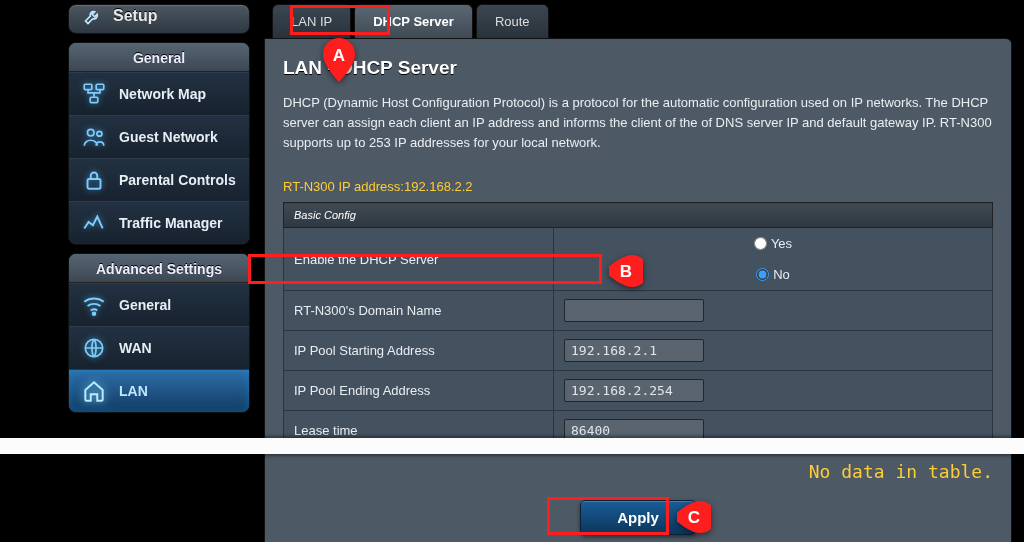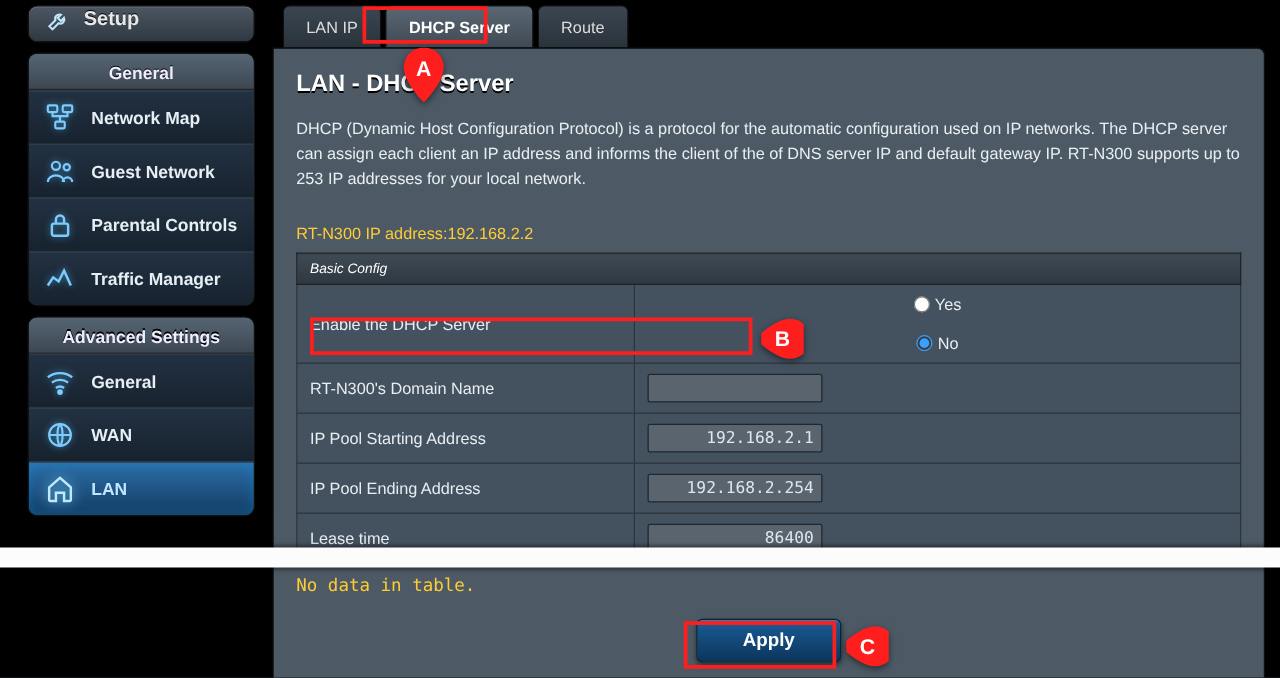--- a/index.html
+++ b/index.html
@@ -1,17 +1,17 @@
 <!DOCTYPE html>
 <html><head>
 <meta charset="utf-8">
 <style>
   * { box-sizing: border-box; margin: 0; padding: 0; }
   html, body { width: 1024px; height: 542px; font-family: Arial, Helvetica, sans-serif; background: #000; color: #fff; overflow: hidden; }
-  .root { display: flex; width: 1024px; height: 422px; position: relative; }
+  .root { display: flex; width: 1024px; height: 422px; position: relative; padding-left: 46px; }
 
   
   .sidebar { width: 212px; flex: 0 0 212px; display: flex; flex-direction: column; padding: 4px 8px 8px 22px; gap: 8px; }
   .panel { background: linear-gradient(#4c5763,#2f3842); border: 1px solid #111; border-radius: 8px; box-shadow: inset 0 1px 0 rgba(255,255,255,0.15), 0 3px 5px rgba(0,0,0,0.6); overflow: hidden; }
   .setup-panel { height: 30px; display:flex; align-items:center; gap:10px; padding:0 14px 6px 14px; font-weight:bold; color:#e8e8e8; text-shadow:0 -1px 0 #000; }
   .setup-panel .wrench { width:20px; height:20px; }
   .section-header { text-align:center; font-size:14px; font-weight:bold; color:#eef; padding:7px 0 5px; background:linear-gradient(#566573,#3d4753); text-shadow:0 -1px 0 #000; border-bottom:1px solid #222; }
   .nav-item { display:flex; align-items:center; gap:12px; padding:10px 12px; font-size:14px; font-weight:bold; color:#e7eef4; background:linear-gradient(#223142,#17222e); border-top:1px solid #2d3c4a; cursor:pointer; }
   .nav-item:first-of-type { border-top:none; }
   .nav-item.active { background:linear-gradient(#2d6ea8,#123b63); color:#bfe6ff; box-shadow:inset 0 0 10px rgba(0,170,255,0.3); }
@@ -29,28 +29,28 @@
   .main-panel { background:#4d5a66; border:1px solid #111; border-radius:0 6px 6px 6px; padding:18px 18px 22px 18px; position:relative; }
   .page-title { font-size:19px; font-weight:bold; color:#fff; margin-bottom:14px; text-shadow:0 1px 0 #000; }
   .desc { font-size:13px; color:#e9eef2; line-height:1.55; margin-bottom:26px; }
   .ip-line { font-size:13px; color:#ffcc33; margin-bottom:8px; }
   .ip-line span.val { color:#ffcc33; }
 
   .cfg-table { width:100%; border-collapse:collapse; border:1px solid #2c343c; }
   .cfg-head { background:linear-gradient(#3f4a55,#2f3841); color:#fff; font-weight:normal; font-style:italic; font-size:11px; padding:6px 10px; border:1px solid #222;margin-top:33px; }
   .cfg-row td { background:#445260; border:1px solid #2c343c; padding:8px 10px; font-size:13px; color:#e8edf1; vertical-align:middle; }
   .cfg-row td.label { width:270px; }
-  .cfg-row input[type=text] { background:#59646e; border:1px solid #1e262e; border-radius:2px; color:#dfe6ec; font-family:monospace,Consolas; font-size:13px; padding:3px 6px; width:140px;text-align:right; }
+  .cfg-row input[type=text] { background:#59646e; border:1px solid #1e262e; border-radius:2px; color:#dfe6ec; font-family:monospace,Consolas; font-size:13px; padding:3px 6px; width:140px; }
   .radio-grp { display:flex; gap:16px; align-items:center;flex-direction:column; }
   .radio-grp label { display:flex; align-items:center; gap:4px; cursor:pointer; font-size:13px; }
   .radio-grp input[type=radio] { accent-color:#3aa0ff; }
 
   .annot-box-B { position:absolute; left:248px; top:254px; width:354px; height:30px; border:3px solid #ff1e1e; z-index:50; }
 
-  .no-data { text-align:left; font-family:monospace,Consolas; color:#ffcc33; font-size:14px; padding:10px 0 18px; }
+  .no-data { text-align:right; font-family:monospace,Consolas; color:#ffcc33; font-size:18px; padding:10px 0 18px; }
 
   .apply-row { display:flex; justify-content:center; position:relative; }
   .apply-btn { background:linear-gradient(#1a5d98,#0c355b); border:1px solid #0a2238; color:#fff; font-weight:bold; font-size:15px; padding:8px 36px; border-radius:5px; cursor:pointer; box-shadow:inset 0 1px 0 rgba(255,255,255,0.2), 0 2px 4px rgba(0,0,0,.5); }
   .annot-box-C { position:absolute; left:547px; top:497px; width:122px; height:38px; border:3px solid #ff1e1e; z-index:50; }
 
   
   .pin { position:absolute; width:34px; height:44px; z-index:60; }
   .pin svg { width:100%; height:100%; filter:drop-shadow(0 2px 3px rgba(0,0,0,.5)); }
   .pin .letter { position:absolute; top:8px; left:0; width:34px; text-align:center; font-weight:bold; font-size:17px; color:#fff; }
   .pin-A { left:322px; top:38px; }

